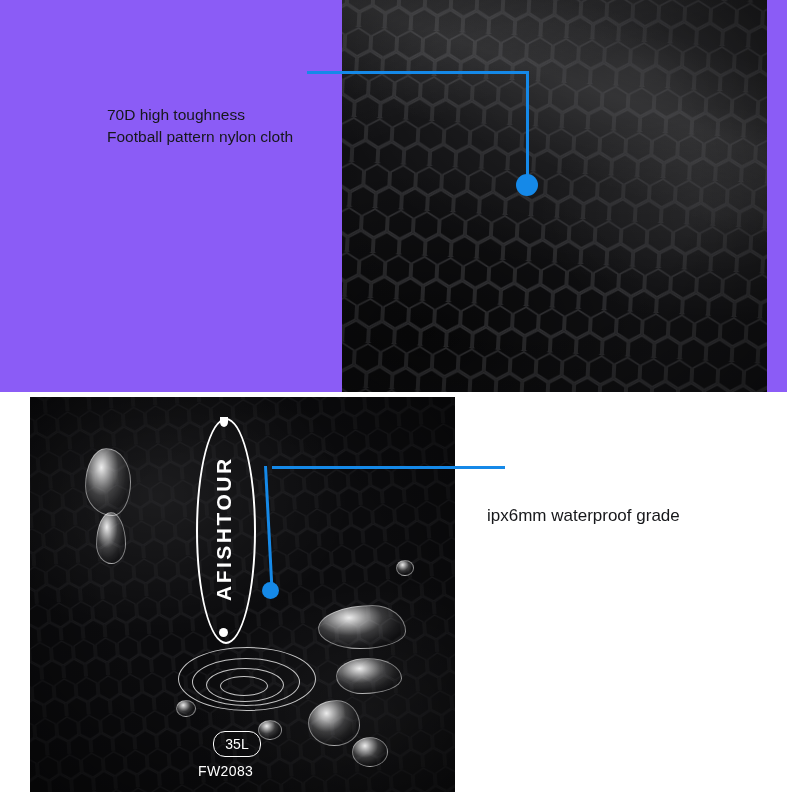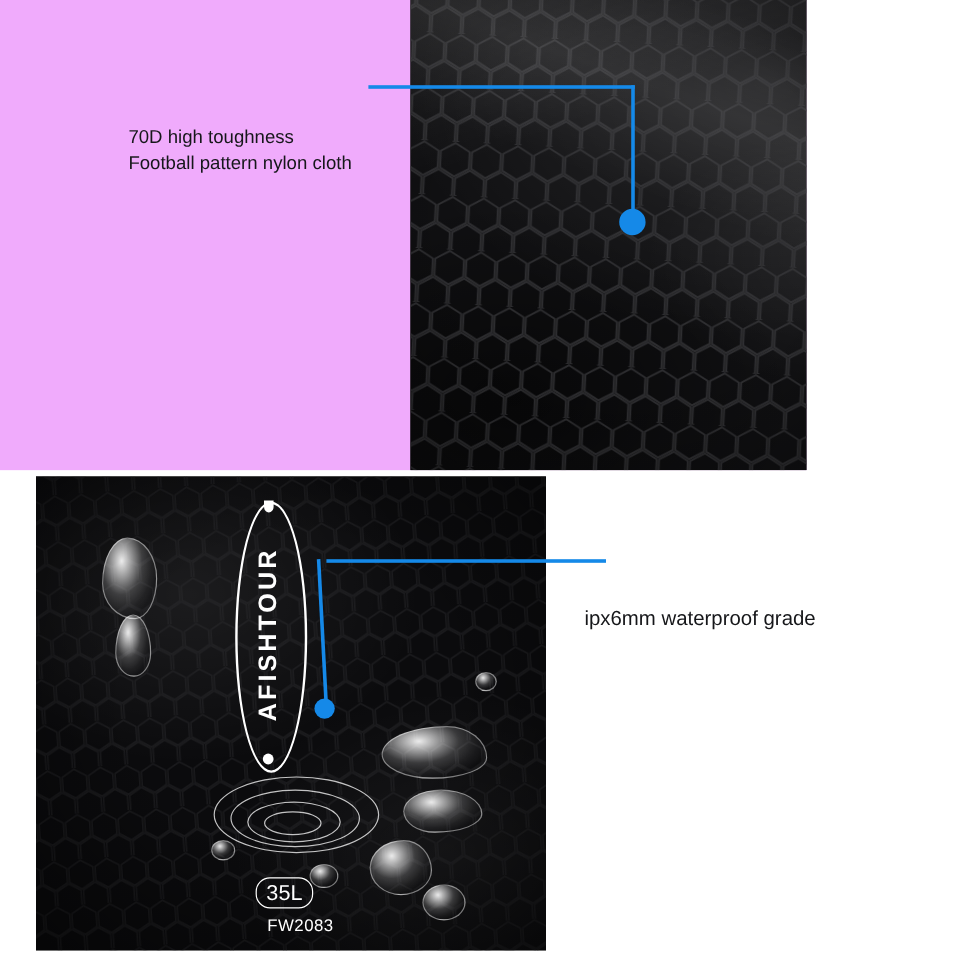--- a/index.html
+++ b/index.html
@@ -13,23 +13,23 @@
     position: relative;
     font-family: "Liberation Sans", sans-serif;
     overflow: hidden;
   }
 
   
   .panel-top {
     position: absolute;
     left: 0;
     top: 0;
-    width: 672px;
+    width: 787px;
     height: 392px;
-    background: #f0abfc;
+    background: #8b5cf6;
     overflow: hidden;
   }
   .panel-top-photo {
     position: absolute;
     left: 342px;
     top: 0;
     width: 425px;
     height: 392px;
     overflow: hidden;
     background: #141414;
@@ -150,31 +150,31 @@
   
   .vol-badge {
     position: absolute;
     left: 213px;
     top: 731px;
     width: 46px;
     height: 24px;
     border: 1.5px solid #ffffff;
     border-radius: 12px;
     color: #ffffff;
-    font-size: 18px;
+    font-size: 14px;
     display: flex;
     align-items: center;
     justify-content: center;
   }
   .model-code {
     position: absolute;
     left: 198px;
     top: 763px;
     width: 80px;
-    text-align: right;
+    text-align: left;
     color: #ffffff;
     font-size: 14px;
     letter-spacing: 0.4px;
   }
 
   
   .ripple {
     position: absolute;
     border: 1.5px solid rgba(255,255,255,0.75);
     border-radius: 50%;

